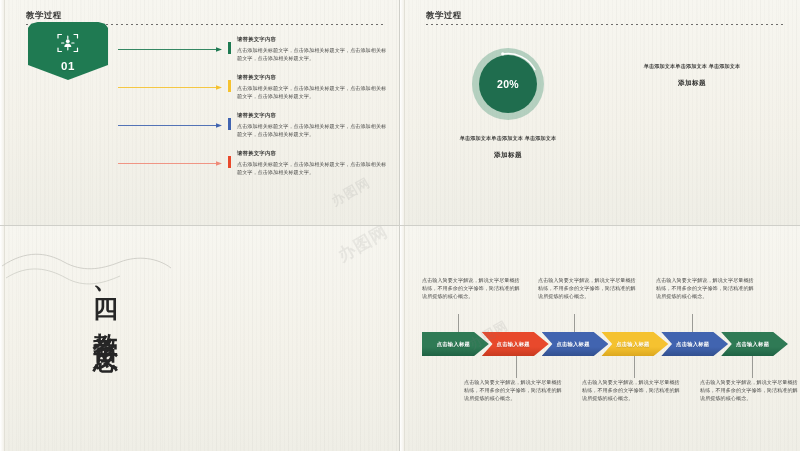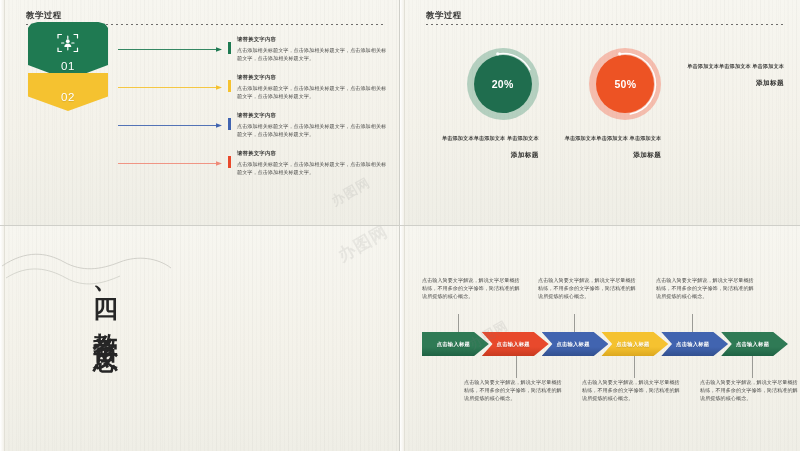--- a/index.html
+++ b/index.html
@@ -70,21 +70,21 @@
   }
   .chev.first .body {
     height: 58px; top: -20px;
     clip-path: polygon(0 10%, 4% 3%, 12% 0, 88% 0, 96% 3%, 100% 10%, 100% 74%, 50% 100%, 0 74%);
   }
   .chev.last .body {
     clip-path: polygon(0 0, 100% 0, 100% 58%, 100% 80%, 96% 92%, 88% 98%, 12% 98%, 4% 92%, 0 80%, 0 58%);
   }
   .chev .num {
     position: relative; z-index: 2; color: #fff;
-    font-size: 11.5px; font-weight: normal; letter-spacing: .6px;
+    font-size: 11.5px; font-weight: bold; letter-spacing: .6px;
     margin-bottom: 8px; text-shadow: 0 1px 1px rgba(0,0,0,.12);
   }
   .chev .tgt-icon {
     position: absolute; z-index: 2; left: 50%; top: -12px;
     transform: translateX(-50%);
   }
 
   
   .rows { position: absolute; left: 118px; top: 36px; right: 10px; }
   .row { position: relative; height: 38px; }
@@ -98,21 +98,21 @@
   .rtxt .h {
     font-size: 5.4px; font-weight: bold; color: #3d3d3b;
     letter-spacing: .2px; margin-bottom: 3px;
   }
   .rtxt .p {
     font-size: 5.1px; color: #4a4a48; line-height: 8.2px; letter-spacing: .05px;
   }
 
   
   .donuts { position: absolute; left: 16px; right: 16px; top: 48px; display: flex; }
-  .dcol { flex: 1; display: flex; flex-direction: column; align-items: flex-end; }
+  .dcol { flex: 1; display: flex; flex-direction: column; align-items: center; }
   .dring {
     position: relative; width: 72px; height: 72px; border-radius: 50%;
     display: flex; align-items: center; justify-content: center;
   }
   .dring .halo { position: absolute; inset: 0; border-radius: 50%; opacity: .55; }
   .dring .core {
     position: absolute; left: 7px; top: 7px; right: 7px; bottom: 7px;
     border-radius: 50%;
   }
   .dring svg { position: absolute; inset: 0; }
@@ -181,24 +181,20 @@
             <g stroke="#ffffff" stroke-width="1.2" fill="none" stroke-linecap="round">
               <path d="M3 8V4.5h3.5M22.5 8V4.5H19M3 18v3.5h3.5M22.5 18v3.5H19"></path>
               <path d="M12.8 6.2v2.4M12.8 17.4v2.4M6.6 13h2.2M16.8 13h2.2"></path>
             </g>
             <circle cx="12.8" cy="11.2" r="1.9" fill="#ffffff"></circle>
             <path d="M9.3 17c0-2.1 1.6-3.5 3.5-3.5s3.5 1.4 3.5 3.5z" fill="#ffffff"></path>
           </svg>
         </span>
         <span class="num">01</span>
       </div>
-      <div class="chev">
-        <div class="body" id="s1c1" style="background: rgb(245, 194, 48);"></div>
-        <span class="num">02</span>
-      </div>
     </div>
 
     <div class="rows">
       <div class="row">
         <svg class="arrow-line" viewBox="0 0 106 7" preserveAspectRatio="none">
           <line x1="0" y1="3.5" x2="98" y2="3.5" stroke="#1f7a52" stroke-width="0.9"></line>
           <path d="M98 1.2 L104 3.5 L98 5.8 Z" fill="#1f7a52"></path>
         </svg>
         <div class="tick" id="s1t0" style="background: rgb(31, 122, 82);"></div>
         <div class="rtxt">
@@ -259,34 +255,20 @@
             <path id="s2a0" fill="none" stroke="#ffffff" stroke-width="1.4" stroke-linecap="round" d="M 30.703730581158624 5.963363533127655 A 30.5 30.5 0 0 1 62.929901582197274 21.68111733503033"></path>
             <circle id="s2d0" r="1.6" fill="#ffffff" cx="30.703730581158624" cy="5.963363533127655"></circle>
           </svg>
           <span class="pct">20%</span>
         </div>
         <div class="dcap">单击添加文本单击添加文本
 单击添加文本</div>
         <div class="dtitle">添加标题</div>
       </div>
 
-      <div class="dcol">
-        <div class="dring">
-          <div class="halo" id="s2h1" style="background: rgb(244, 144, 122);"></div>
-          <div class="core" id="s2c1" style="background: rgb(237, 83, 36);"></div>
-          <svg viewBox="0 0 72 72">
-            <path id="s2a1" fill="none" stroke="#ffffff" stroke-width="1.4" stroke-linecap="round" d="M 30.703730581158624 5.963363533127655 A 30.5 30.5 0 0 1 41.296269418841376 66.03663646687235"></path>
-            <circle id="s2d1" r="1.6" fill="#ffffff" cx="30.703730581158624" cy="5.963363533127655"></circle>
-          </svg>
-          <span class="pct">50%</span>
-        </div>
-        <div class="dcap">单击添加文本单击添加文本
-单击添加文本</div>
-        <div class="dtitle">添加标题</div>
-      </div>
 
       <div class="dcol">
         <div class="dcap">单击添加文本单击添加文本
 单击添加文本</div>
         <div class="dtitle">添加标题</div>
       </div>
     </div>
   </div>
 
   <div class="slide c1 r2">

